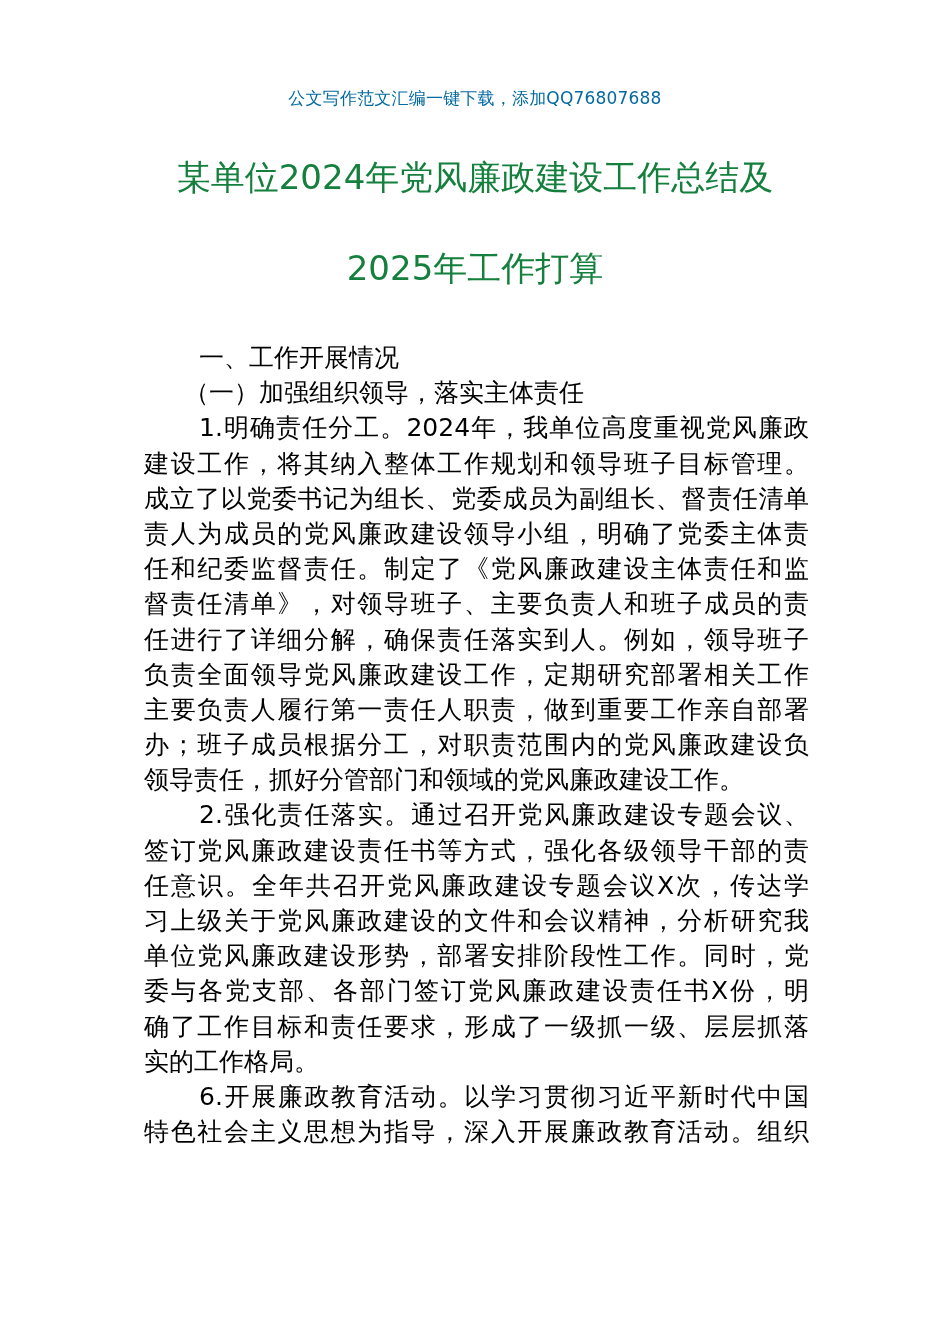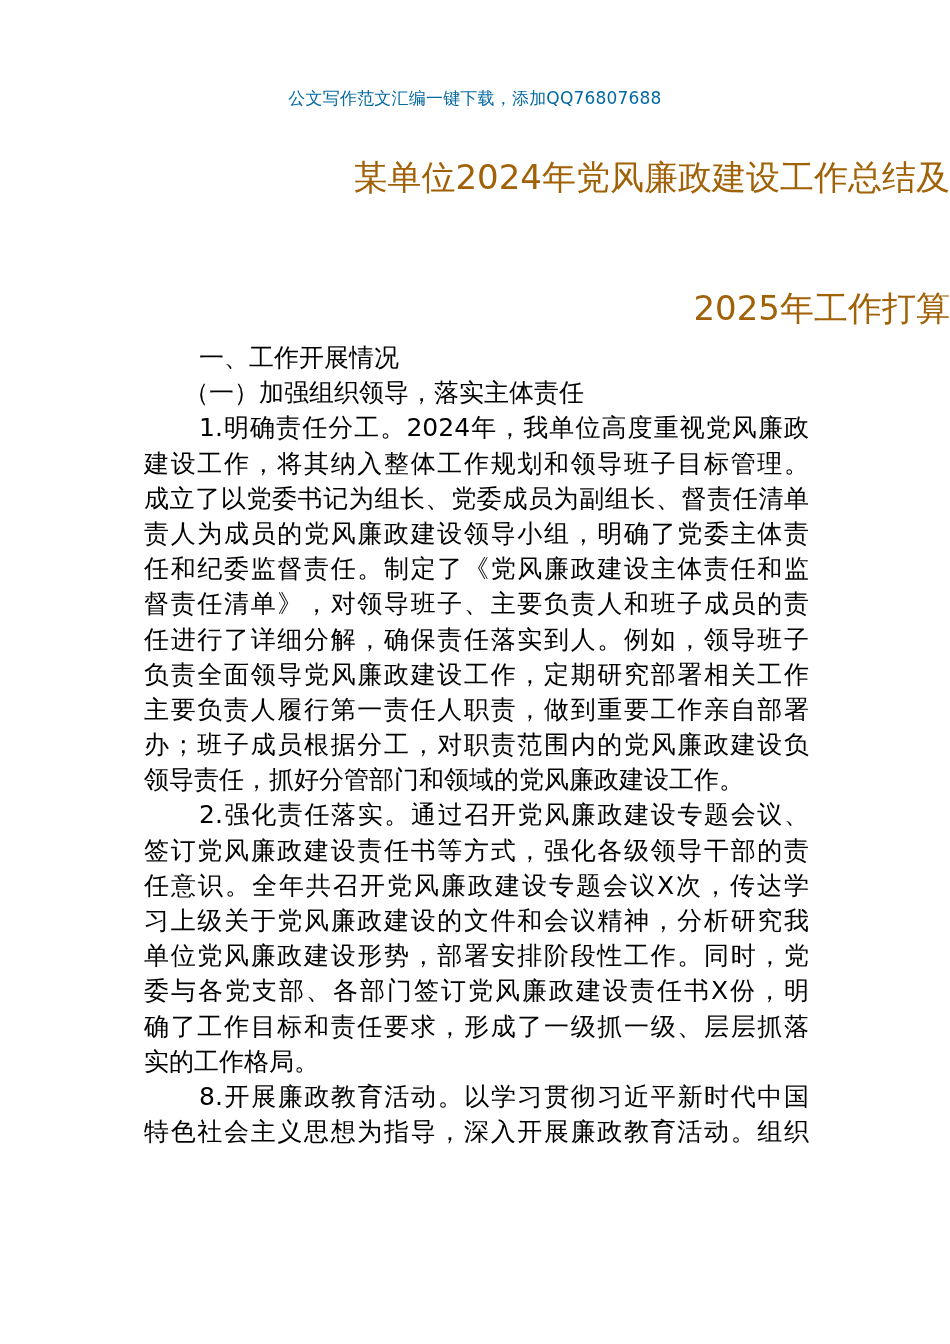--- a/index.html
+++ b/index.html
@@ -1,24 +1,24 @@
 <!DOCTYPE html>
 <html><head>
 <meta charset="utf-8">
 <style>
   html, body { margin: 0; padding: 0; background: #ffffff; }
   body { width: 950px; height: 1344px; position: relative; overflow: hidden;
          font-family: "DejaVu Sans", "Liberation Sans", sans-serif; color: #000; }
   .page { position: absolute; left: 0; top: 0; width: 950px; height: 1344px; background: #fff; }
   .watermark { position: absolute; top: 86px; left: 0; width: 950px; text-align: center;
                font-size: 17px; line-height: 24px; letter-spacing: 0.2px; }
-  .title { position: absolute; left: 0; width: 950px; text-align: right;
-           font-family: "DejaVu Sans", sans-serif; font-size: 34px; line-height: 44px; color: #a16207; }
+  .title { position: absolute; left: 0; width: 950px; text-align: center;
+           font-family: "DejaVu Sans", sans-serif; font-size: 34px; line-height: 44px; color: #15803d; }
   .title.l1 { top: 155px; }
-  .title.l2 { top: 246px; margin-top: 40px; }
+  .title.l2 { top: 246px; }
   .body { position: absolute; left: 144px; top: 340px; width: 665px; }
   .line { height: 35.2px; line-height: 35.2px; font-size: 25px; white-space: nowrap;
           overflow: hidden; text-align: justify; text-align-last: justify; }
   .line.last { text-align-last: left; }
   .line.indent { padding-left: 55px; }
   .line.heading { text-align-last: left; }
   .bold { font-weight: normal; }
 </style>
 </head>
 <body>
@@ -51,16 +51,16 @@
     <div class="line indent"><span class="bold">2.强化责任落实。</span><span>通过召开党风廉政建设专题会议、</span></div>
     <div class="line">签订党风廉政建设责任书等方式，强化各级领导干部的责</div>
     <div class="line">任意识。全年共召开党风廉政建设专题会议X次，传达学</div>
     <div class="line">习上级关于党风廉政建设的文件和会议精神，分析研究我</div>
     <div class="line">单位党风廉政建设形势，部署安排阶段性工作。同时，党</div>
     <div class="line">委与各党支部、各部门签订党风廉政建设责任书X份，明</div>
     <div class="line">确了工作目标和责任要求，形成了一级抓一级、层层抓落</div>
     <div class="line last">实的工作格局。</div>
 
 
-    <div class="line indent"><span class="bold">8.开展廉政教育活动。</span><span>以学习贯彻习近平新时代中国</span></div>
+    <div class="line indent"><span class="bold">6.开展廉政教育活动。</span><span>以学习贯彻习近平新时代中国</span></div>
     <div class="line">特色社会主义思想为指导，深入开展廉政教育活动。组织</div>
   </div>
 </div>
 
 </body></html>

